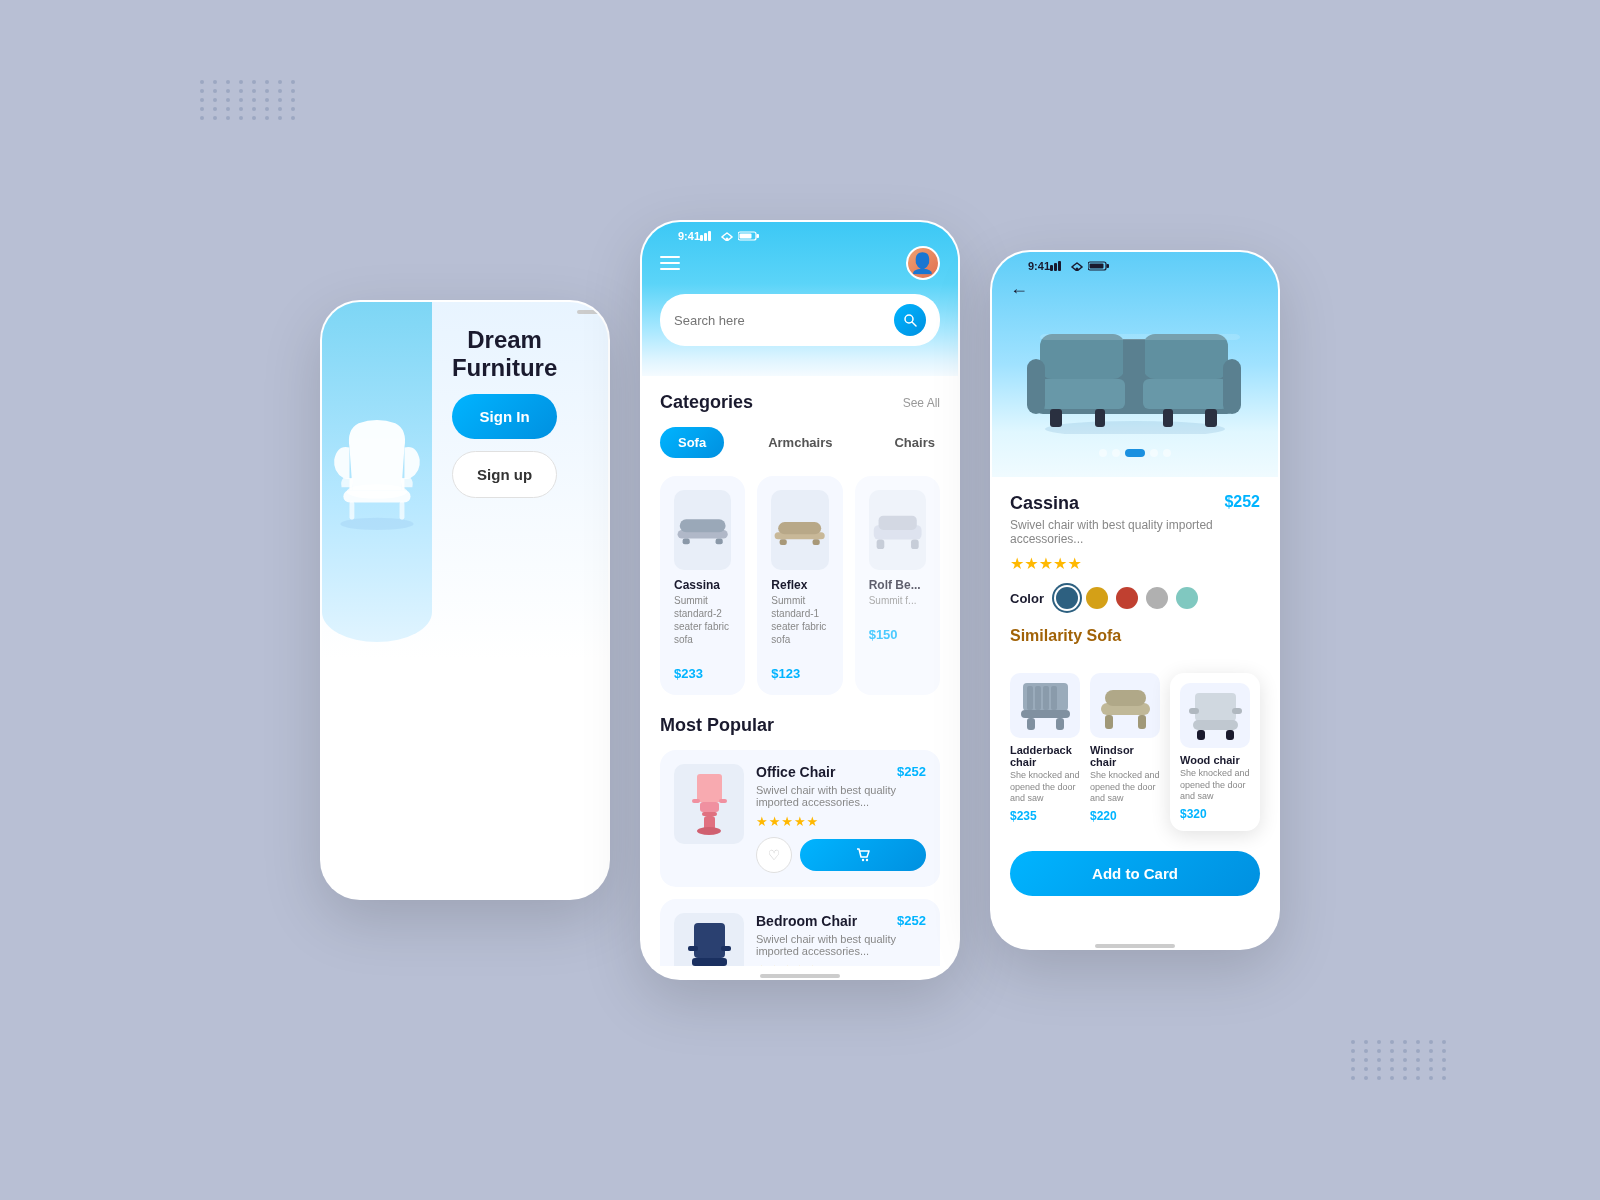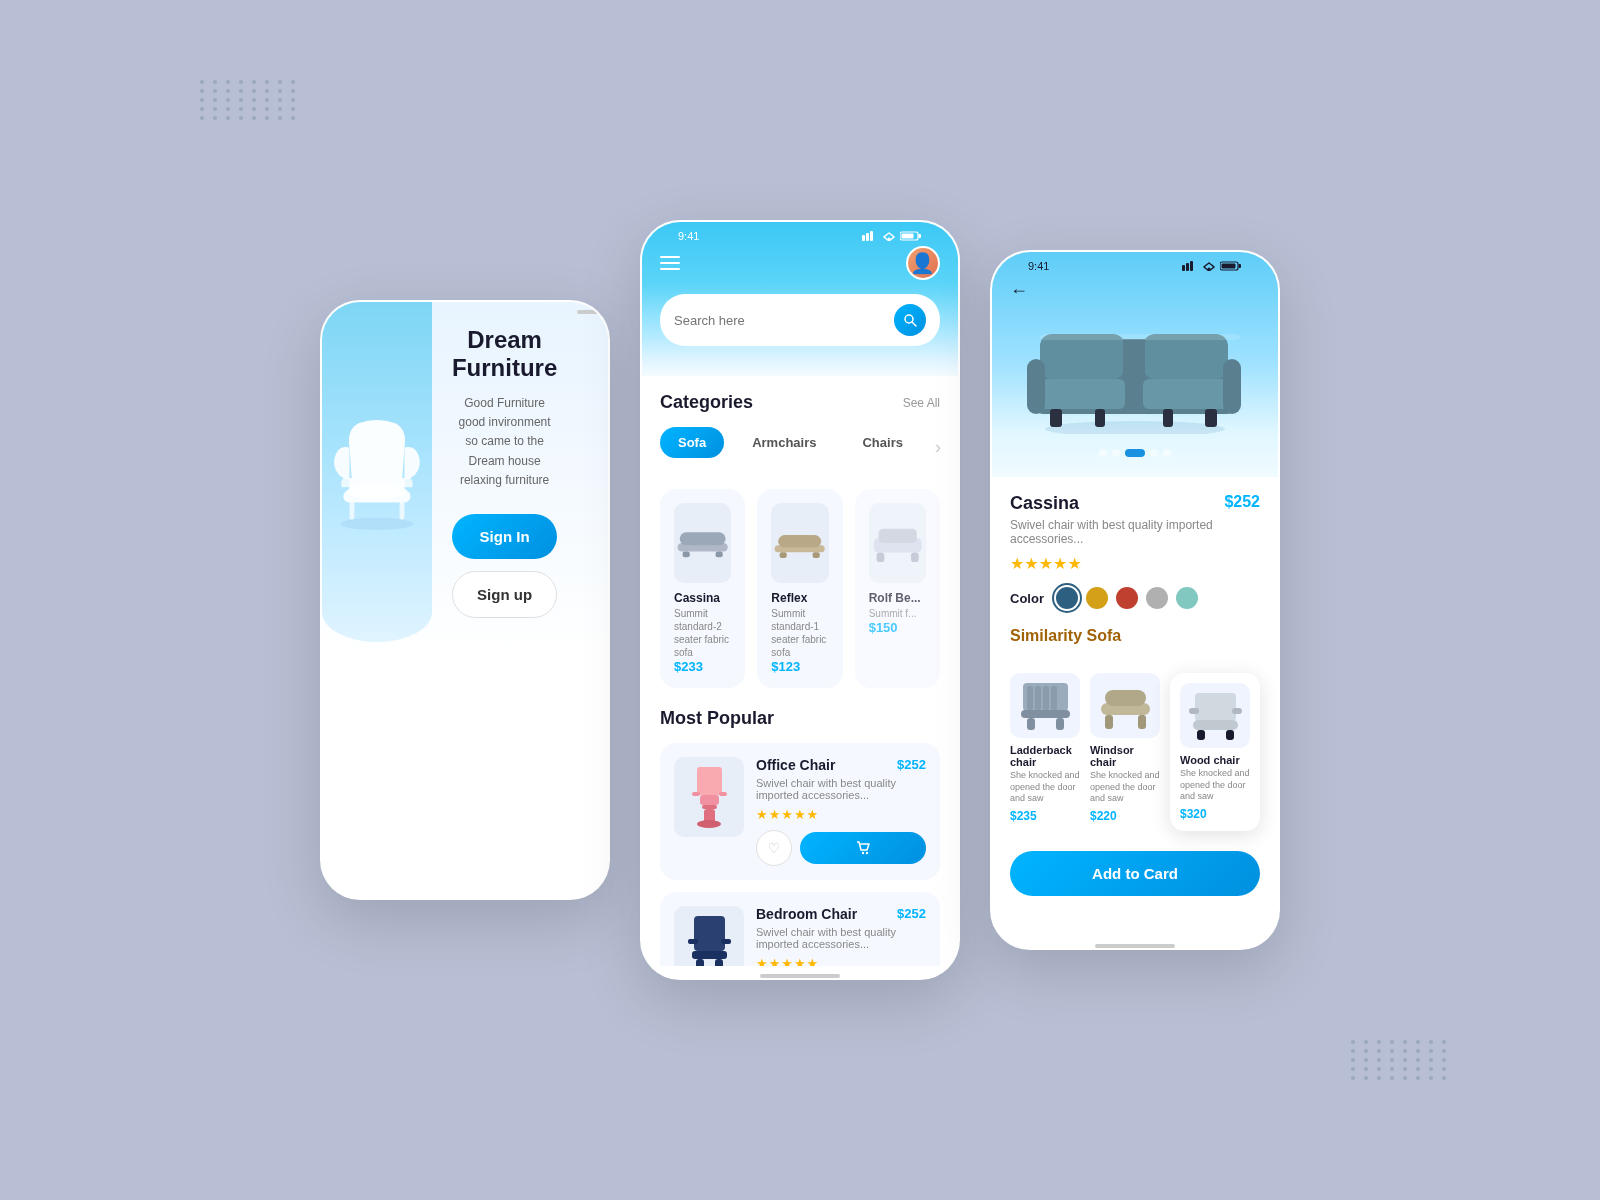--- a/index.html
+++ b/index.html
@@ -125,25 +125,24 @@
     .phone-2-content {
       height: 100%;
       background: #fff;
       display: flex;
       flex-direction: column;
       overflow: hidden;
     }
 
     .status-bar {
       display: flex;
-      justify-content: space-between;
       align-items: center;
       padding: 8px 18px 4px;
       font-size: 11px;
-      font-weight: 400;
+      font-weight: 700;
       color: #fff;
     }
 
     .status-bar.dark { color: #1a1a2e; }
 
     .status-icons { display: flex; gap: 4px; align-items: center; }
 
     .phone-2-header {
       background: linear-gradient(180deg, #3cc8f5 0%, #5bd4f8 40%, #a8e8ff 70%, #e0f5ff 90%, #f5fbff 100%);
       padding: 0 18px 30px;
@@ -237,22 +236,22 @@
     }
 
     .see-all {
       font-size: 12px;
       color: #999;
       cursor: pointer;
     }
 
     .category-tabs {
       display: flex;
-      gap: 10px;
-      margin-bottom: 31px;
+      gap: 26px;
+      margin-bottom: 18px;
       align-items: flex-end;
     }
 
     .cat-tab {
       padding: 8px 18px;
       border-radius: 20px;
       font-size: 13px;
       font-weight: 600;
       cursor: pointer;
       border: none;
@@ -298,21 +297,21 @@
       font-size: 12px;
       font-weight: 700;
       color: #1a1a2e;
       margin-bottom: 2px;
     }
 
     .product-desc {
       font-size: 10px;
       color: #888;
       line-height: 1.3;
-      margin-bottom: 0;
+      margin-bottom: 20px;
     }
 
     .product-price {
       font-size: 13px;
       font-weight: 700;
       color: #00b4ff;
     }
 
     
     .popular-item {
@@ -714,21 +713,20 @@
           <ellipse cx="90" cy="132" rx="50" ry="12" fill="rgba(255,255,255,0.8)"></ellipse>
 
           <path d="M35 110 Q30 115 32 125 L50 125 L50 110 Z" fill="rgba(255,255,255,0.75)"></path>
 
           <path d="M145 110 Q150 115 148 125 L130 125 L130 110 Z" fill="rgba(255,255,255,0.75)"></path>
         </svg>
       </div>
 
       <div class="splash-text-area">
         <div class="splash-title">Dream Furniture</div>
-        <div class="splash-subtitle">Good Furniture good invironment so came to the Dream house relaxing furniture</div>
         <button class="btn-signin">Sign In</button>
         <button class="btn-signup">Sign up</button>
       </div>
       <div class="home-bar"></div>
     </div>
   </div>
 
   <div class="phone phone-2">
     <div class="phone-2-content">
 

